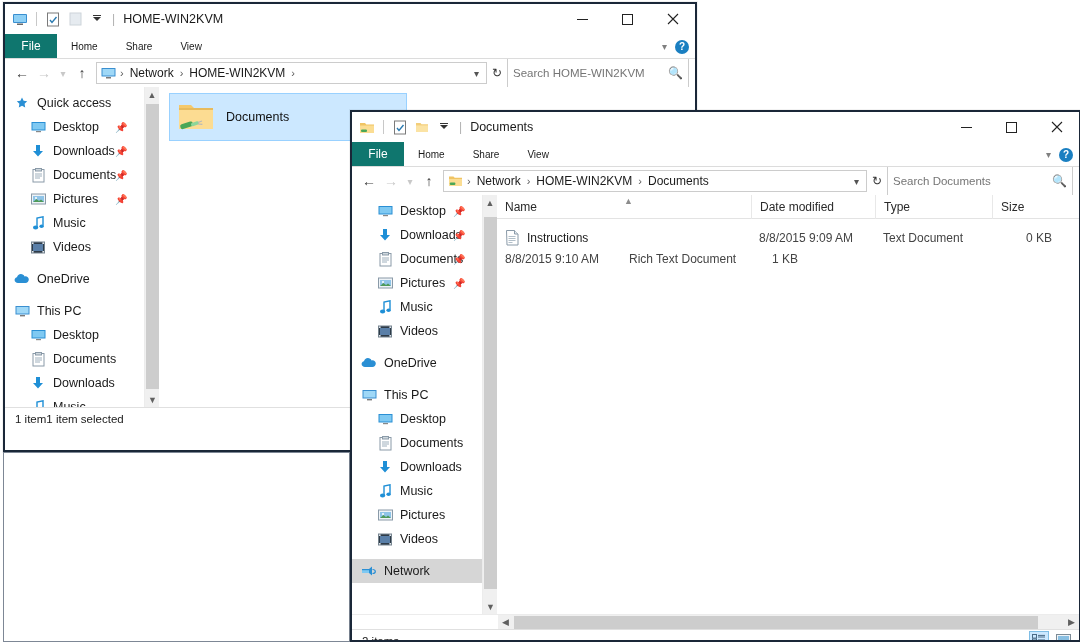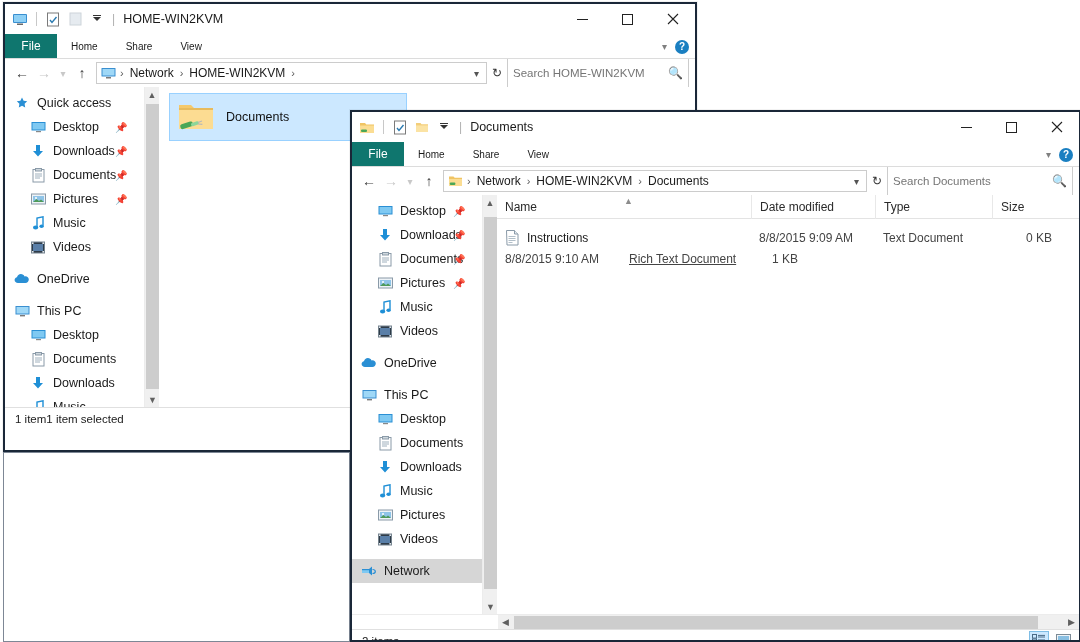--- a/index.html
+++ b/index.html
@@ -786,21 +786,21 @@
             </span>
             <span>Instructions</span>
           </div>
           <div class="c-date" style="width:124px;">8/8/2015 9:09 AM</div>
           <div class="c-type" style="width:117px;">Text Document</div>
           <div class="c-size" style="width:70px;">0 KB</div>
         </div>
 
         <div class="row">
           <div class="c-date" style="width:124px;">8/8/2015 9:10 AM</div>
-          <div class="c-type" style="width:117px;text-decoration:underline;">Rich Text Document</div>
+          <div class="c-type" style="width:117px;">Rich Text Document</div>
           <div class="c-size" style="width:70px;">1 KB</div>
         </div>
       </div>
     </div>
 
     <div class="hscroll">
       <div style="width:146px;background:#ffffff;"></div>
       <div class="hs-arrow">◀</div>
       <div class="hs-track">
         <div class="hs-thumb" style="left:1px; right:1px; width:524px;"></div>

